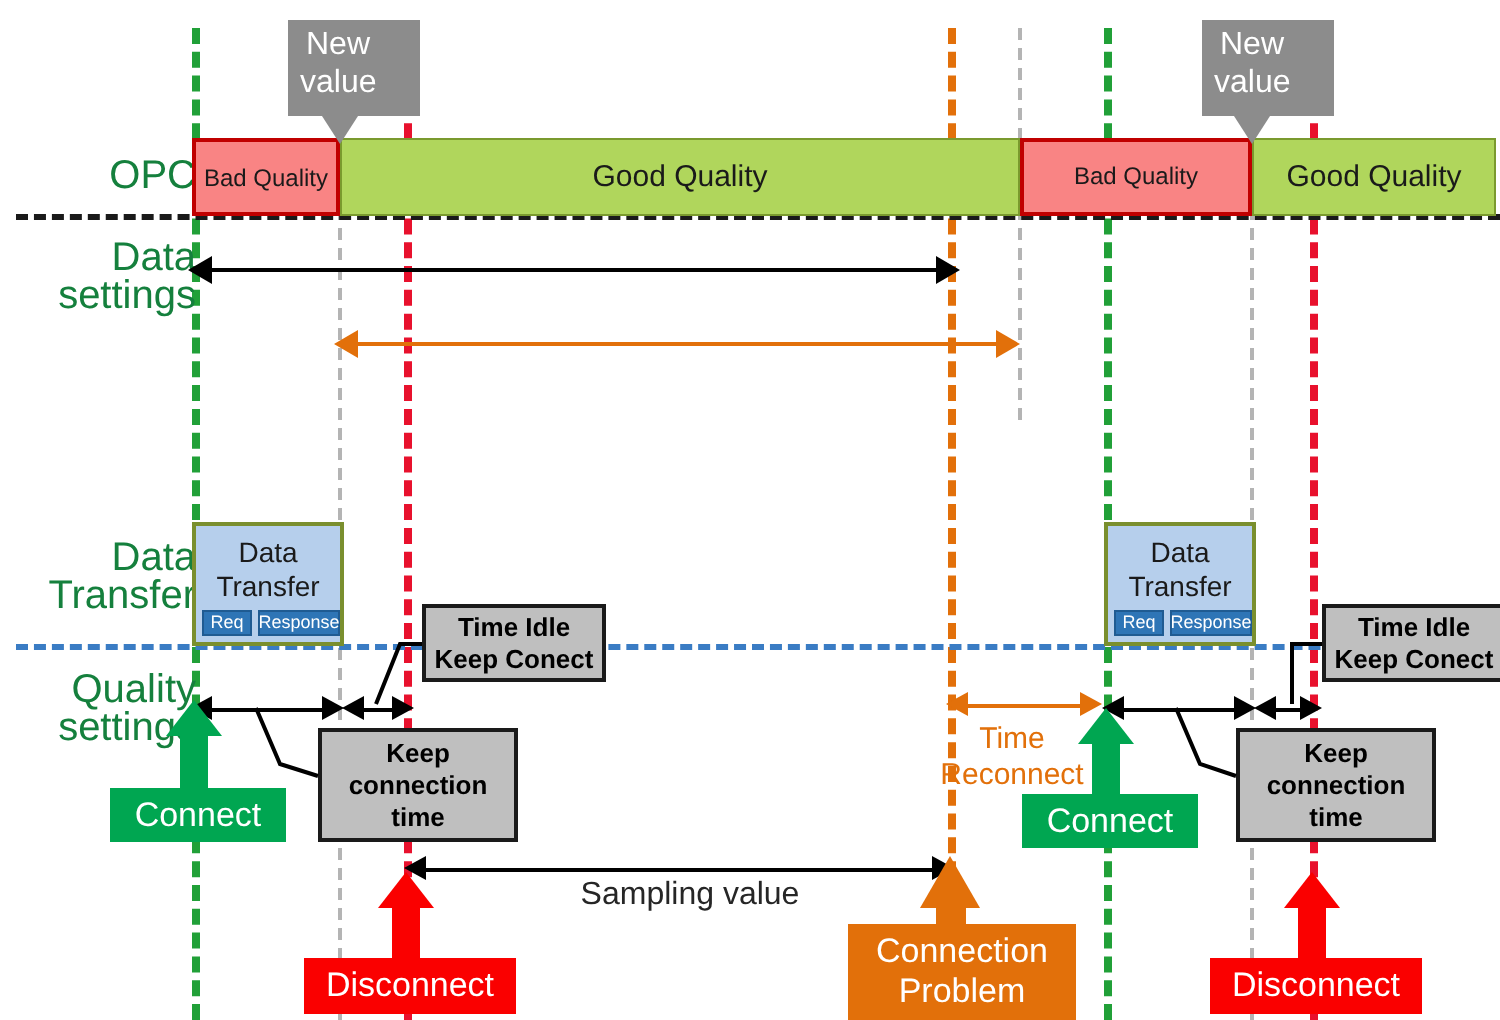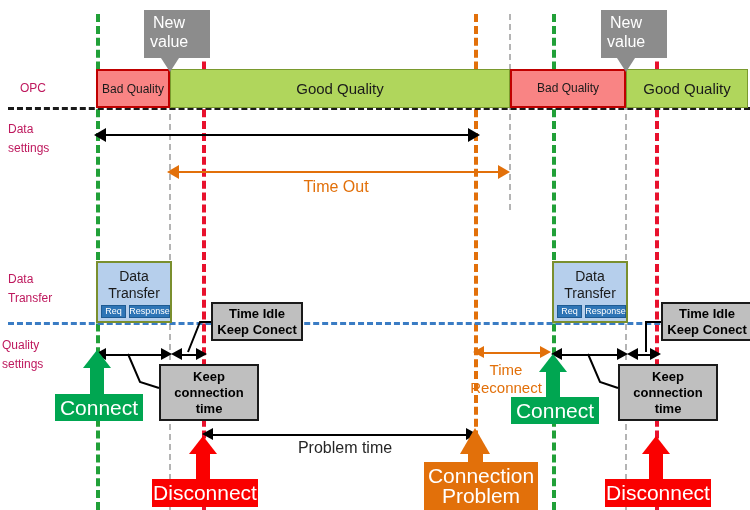--- a/index.html
+++ b/index.html
@@ -1,22 +1,22 @@
 <!DOCTYPE html>
 <html><head>
 <meta charset="utf-8">
 <style>
   html,body{margin:0;padding:0;background:#ffffff;}
   body{width:750px;height:510px;font-family:"Liberation Sans",sans-serif;}
   #stage{position:relative;width:750px;height:510px;overflow:hidden;background:#fff;}
 
   
   .rowlabel{
-    position:absolute;color:#be185d;font-size:12px;line-height:19px;
-    font-family:"Liberation Sans",sans-serif;text-align:left;white-space:pre-line;
+    position:absolute;color:#15803d;font-size:20px;line-height:19px;
+    font-family:"Liberation Sans",sans-serif;text-align:right;white-space:pre-line;
   }
 
   
   .vline{position:absolute;width:0;border-left-style:dashed;}
   .vline.green{border-left-width:4px;border-left-color:#21a038;}
   .vline.red{border-left-width:4px;border-left-color:#e8112d;}
   .vline.orange{border-left-width:4px;border-left-color:#e2700a;}
   .vline.gray{border-left-width:2px;border-left-color:#b4b4b4;}
 
   
@@ -54,21 +54,21 @@
            font-size:9px;line-height:11px;text-align:center;border:1px solid #1f5b92;
            display:flex;align-items:center;justify-content:center;}
 
   
   .graybox{position:absolute;box-sizing:border-box;background:#bfbfbf;border:2px solid #1a1a1a;
            display:flex;align-items:center;justify-content:center;text-align:center;
            font-size:13px;line-height:16px;color:#000000;font-weight:bold;white-space:pre-line;}
 
   
   .pill{position:absolute;box-sizing:border-box;display:flex;align-items:center;
-        justify-content:center;color:#ffffff;font-size:21px;line-height:20px;text-align:center;
+        justify-content:center;color:#ffffff;font-size:17px;line-height:20px;text-align:center;
         white-space:pre-line;}
   .pill.green{background:#00a651;}
   .pill.red{background:#fa0000;}
   .pill.orange{background:#e2700a;}
 
   
   .fatstem{position:absolute;}
   .fathead{position:absolute;width:0;height:0;}
 
   
@@ -113,21 +113,20 @@
 value</div>
   <div class="callout-tail" style="left:617px; top:58px; border-left:9px solid transparent; border-right:9px solid transparent; border-top:14px solid #8c8c8c;"></div>
 
   <div class="measure black" style="left:102px; top:134px; width:368px;"></div>
   <div class="arrowhead" style="left:94px; top:128px; border-top:7px solid transparent; border-bottom:7px solid transparent; border-right:12px solid #000000;"></div>
   <div class="arrowhead" style="left:468px; top:128px; border-top:7px solid transparent; border-bottom:7px solid transparent; border-left:12px solid #000000;"></div>
 
   <div class="measure orange" style="left:176px; top:171px; width:330px;"></div>
   <div class="arrowhead" style="left:167px; top:165px; border-top:7px solid transparent; border-bottom:7px solid transparent; border-right:12px solid #e2700a;"></div>
   <div class="arrowhead" style="left:498px; top:165px; border-top:7px solid transparent; border-bottom:7px solid transparent; border-left:12px solid #e2700a;"></div>
-  <div class="annot orange" style="left:256px; top:177px; width:160px;">Time Out</div>
 
   <div class="dtbox" style="left:96px; top:261px; width:76px; height:62px;">
     <div class="dttitle">Data
 Transfer</div>
     <div class="reqchip" style="left:3px; bottom:3px; width:25px; height:13px;">Req</div>
     <div class="reqchip" style="left:31px; bottom:3px; width:41px; height:13px;">Response</div>
   </div>
 
   <div class="dtbox" style="left:552px; top:261px; width:76px; height:62px;">
     <div class="dttitle">Data
@@ -165,21 +164,21 @@
 
   <div class="measure orange" style="left:482px; top:352px; width:62px;"></div>
   <div class="arrowhead" style="left:473px; top:346px; border-top:6px solid transparent; border-bottom:6px solid transparent; border-right:11px solid #e2700a;"></div>
   <div class="arrowhead" style="left:540px; top:346px; border-top:6px solid transparent; border-bottom:6px solid transparent; border-left:11px solid #e2700a;"></div>
   <div class="annot orange" style="left:441px; top:361px; width:130px; font-size:15px; line-height:18px;">Time
 Reconnect</div>
 
   <div class="measure black" style="left:210px; top:434px; width:262px;"></div>
   <div class="arrowhead" style="left:202px; top:428px; border-top:6px solid transparent; border-bottom:6px solid transparent; border-right:11px solid #000000;"></div>
   <div class="arrowhead" style="left:466px; top:428px; border-top:6px solid transparent; border-bottom:6px solid transparent; border-left:11px solid #000000;"></div>
-  <div class="annot" style="left:265px; top:438px; width:160px;">Problem time</div>
+  <div class="annot" style="left:265px; top:438px; width:160px;">Sampling value</div>
 
   <div class="fatstem" style="left:90px; top:366px; width:14px; height:32px; background:#00a651;"></div>
   <div class="fathead" style="left:83px; top:350px; border-left:14px solid transparent; border-right:14px solid transparent; border-bottom:18px solid #00a651;"></div>
   <div class="pill green" style="left:55px; top:394px; width:88px; height:27px;">Connect</div>
 
   <div class="fatstem" style="left:196px; top:452px; width:14px; height:28px; background:#fa0000;"></div>
   <div class="fathead" style="left:189px; top:436px; border-left:14px solid transparent; border-right:14px solid transparent; border-bottom:18px solid #fa0000;"></div>
   <div class="pill red" style="left:152px; top:479px; width:106px; height:28px;">Disconnect</div>
 
   <div class="fatstem" style="left:468px; top:452px; width:15px; height:12px; background:#e2700a;"></div>

